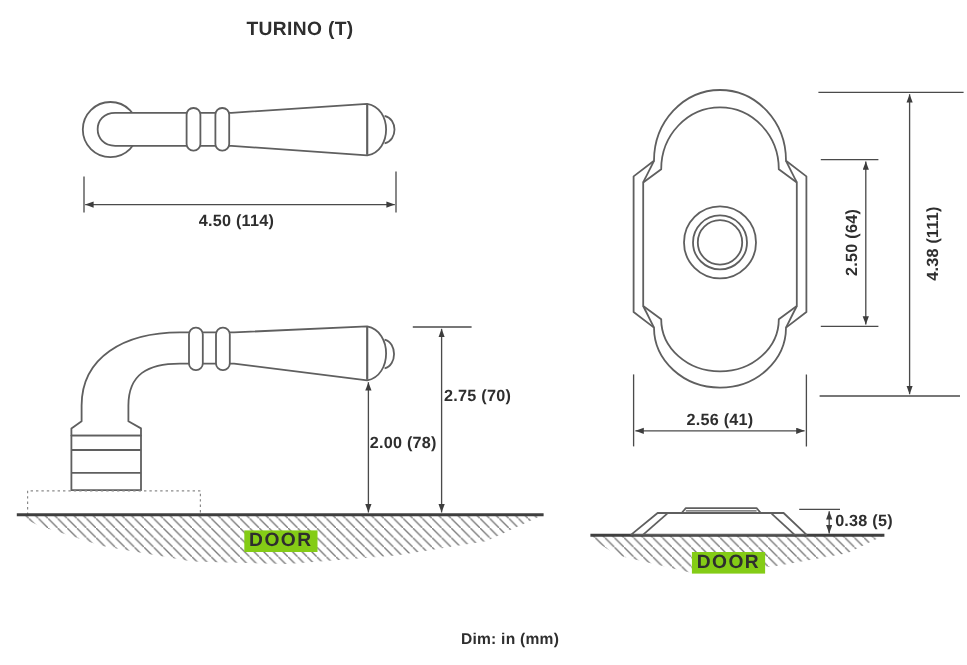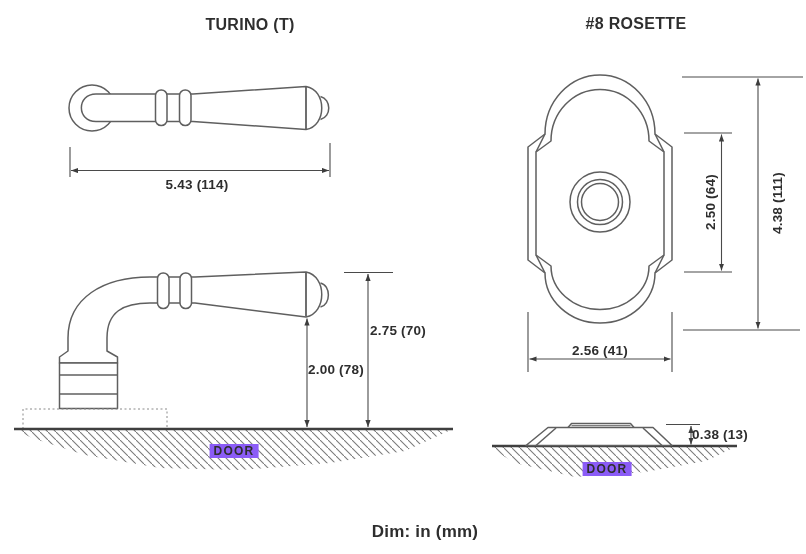--- a/index.html
+++ b/index.html
@@ -16,26 +16,26 @@
     transform:translate(-50%,-50%);
     color:#2e2e2e;
     font-weight:bold;
     white-space:nowrap;
     font-size:13.5px;
     letter-spacing:.2px;
   }
   .title{font-size:16px;letter-spacing:.3px;}
   .vlabel{transform:translate(-50%,-50%) rotate(-90deg);}
   .doorlbl{
-    font-size:12px;
+    font-size:16px;
     letter-spacing:1.2px;
-    background:#8b5cf6;
+    background:#84cc16;
     padding:0 4px;
   }
-  .footer{font-size:17px;}
+  .footer{font-size:13px;}
 </style>
 </head>
 <body>
 
 <div id="stage">
 
   <svg id="drawing" width="806" height="554" viewBox="0 0 806 554">
     <defs>
       <pattern id="hatch" width="8" height="8" patternUnits="userSpaceOnUse">
         <path d="M -2,-2 L 10,10" stroke="#7a7a7a" stroke-width="1.1"></path>
@@ -146,31 +146,30 @@
       <line x1="571.5" y1="425.7" x2="630.5" y2="425.7" stroke-width="1"></line>
     </g>
 
     <g stroke="#4a4a4a" stroke-width="1.1" fill="none">
       <line x1="666" y1="424.5" x2="700" y2="424.5"></line>
       <line x1="691" y1="426" x2="691" y2="444.5" marker-start="url(#arrS)" marker-end="url(#arrE)"></line>
     </g>
   </svg>
 
   <div class="lbl title" style="left:250px;top:25px">TURINO (T)</div>
-  <div class="lbl title" style="left:636px;top:24px">#8 ROSETTE</div>
 
-  <div class="lbl" style="left:197px;top:184px">5.43 (114)</div>
+  <div class="lbl" style="left:197px;top:184px">4.50 (114)</div>
 
   <div class="lbl" style="left:336px;top:369px">2.00 (78)</div>
   <div class="lbl" style="left:398px;top:330px">2.75 (70)</div>
 
   <div class="lbl doorlbl" style="left:234px;top:451px">DOOR</div>
 
   <div class="lbl vlabel" style="left:710px;top:202px">2.50 (64)</div>
   <div class="lbl vlabel" style="left:777px;top:203px">4.38 (111)</div>
   <div class="lbl" style="left:600px;top:350px">2.56 (41)</div>
 
-  <div class="lbl" style="left:720px;top:434px">0.38 (13)</div>
+  <div class="lbl" style="left:720px;top:434px">0.38 (5)</div>
   <div class="lbl doorlbl" style="left:607px;top:469px">DOOR</div>
 
   <div class="lbl footer" style="left:425px;top:532px">Dim: in (mm)</div>
 
 </div>
 
 </body></html>

